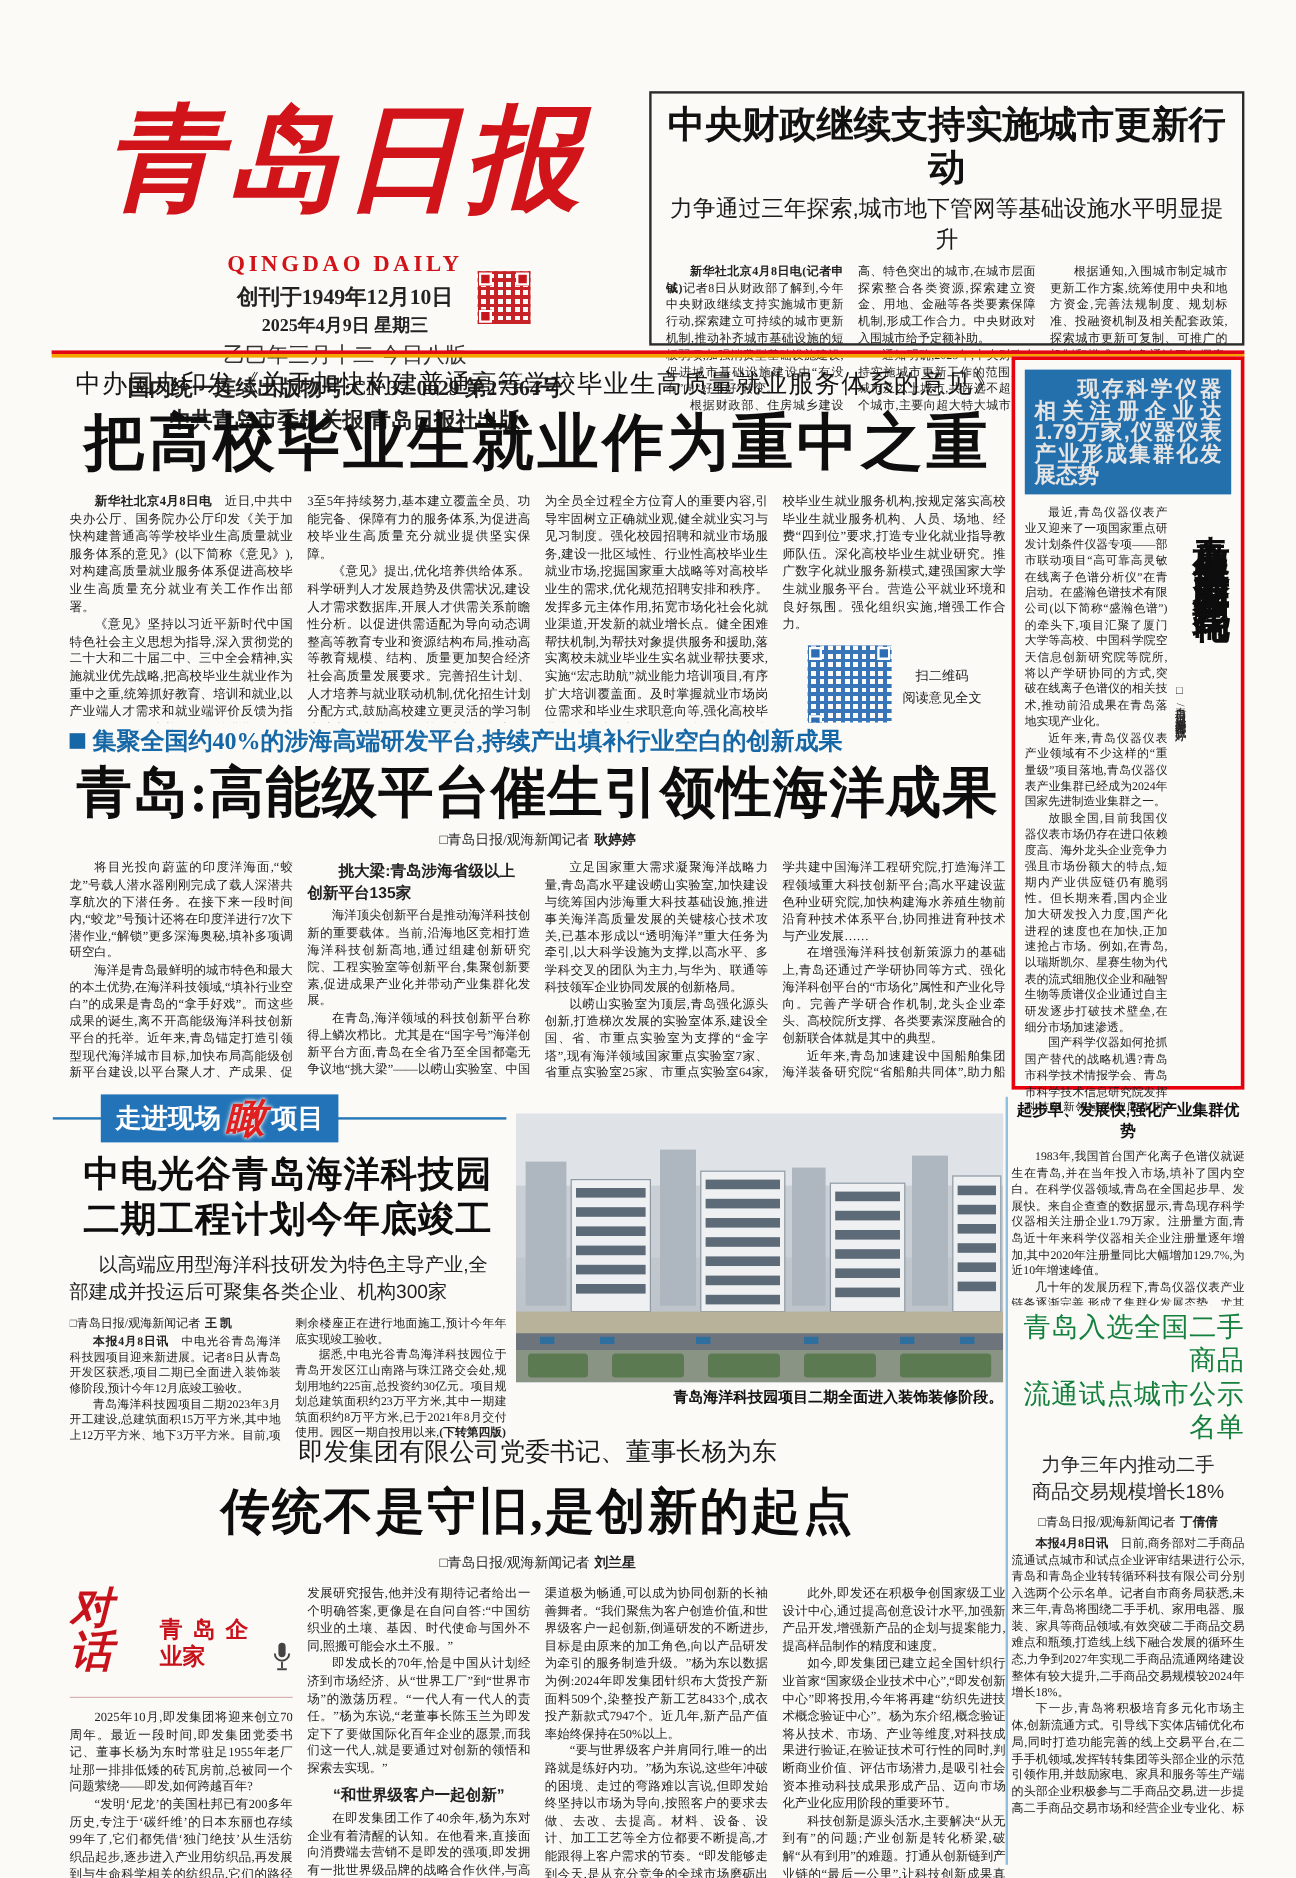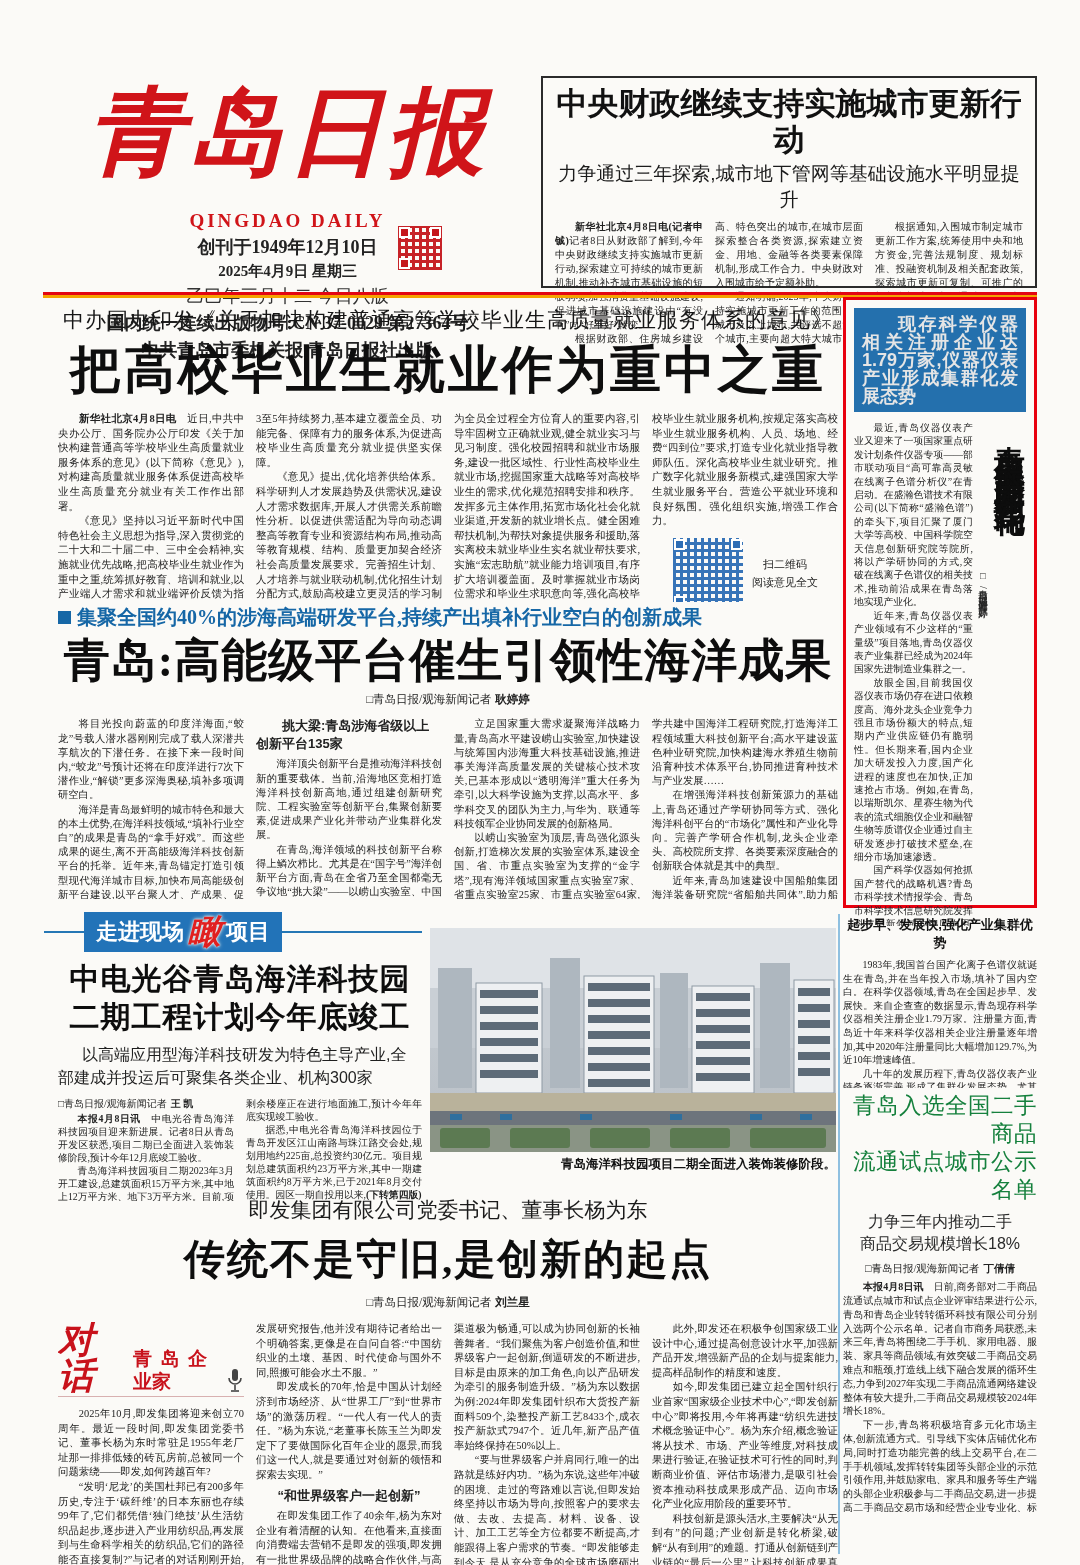--- a/index.html
+++ b/index.html
@@ -103,21 +103,21 @@
   .photo svg { display:block; }
   .photo-cap { position:absolute; left:430px; top:1156px; width:406px; text-align:right;
                font-size:12.5px; color:#111; font-weight:bold; }
   
   .jifa { position:absolute; left:58px; top:1196px; width:780px; }
   .jifa .kicker { font-size:21px; text-align:center; color:#1b1b1b;
                   font-family:"Liberation Sans","DejaVu Sans",sans-serif; }
   .jifa h1 { font-size:41px; text-align:center; color:#0d0d0d; letter-spacing:2px; margin-top:8px; }
   .jifa .byline { text-align:center; margin-top:8px; }
   .jifa .cols { margin-top:12px; height:255px; font-size:10.4px; line-height:14.6px; }
-  .dlg-logo { display:flex; align-items:flex-end; gap:19px; margin-bottom:10px; border-bottom:1px solid #d8b0b0; padding-bottom:2px; }
+  .dlg-logo { display:flex; align-items:flex-end; gap:19px; margin-bottom:10px; border-bottom:1px solid #d8b0b0; padding-bottom:20px; }
   .dlg-logo .duihua { font-size:36px; font-weight:bold; font-style:italic; color:#c8121b; line-height:1;
                       font-family:"Liberation Serif",serif; }
   .dlg-logo .rest { font-size:19px; font-weight:bold; color:#c8121b; line-height:1.2; }
   .mic { flex:0 0 auto; }
   .jf-sub { font-weight:bold; font-size:13px; text-align:center; margin:6px 0;
             font-family:"Liberation Sans","DejaVu Sans",sans-serif; }
 </style>
 </head>
 <body>
 

